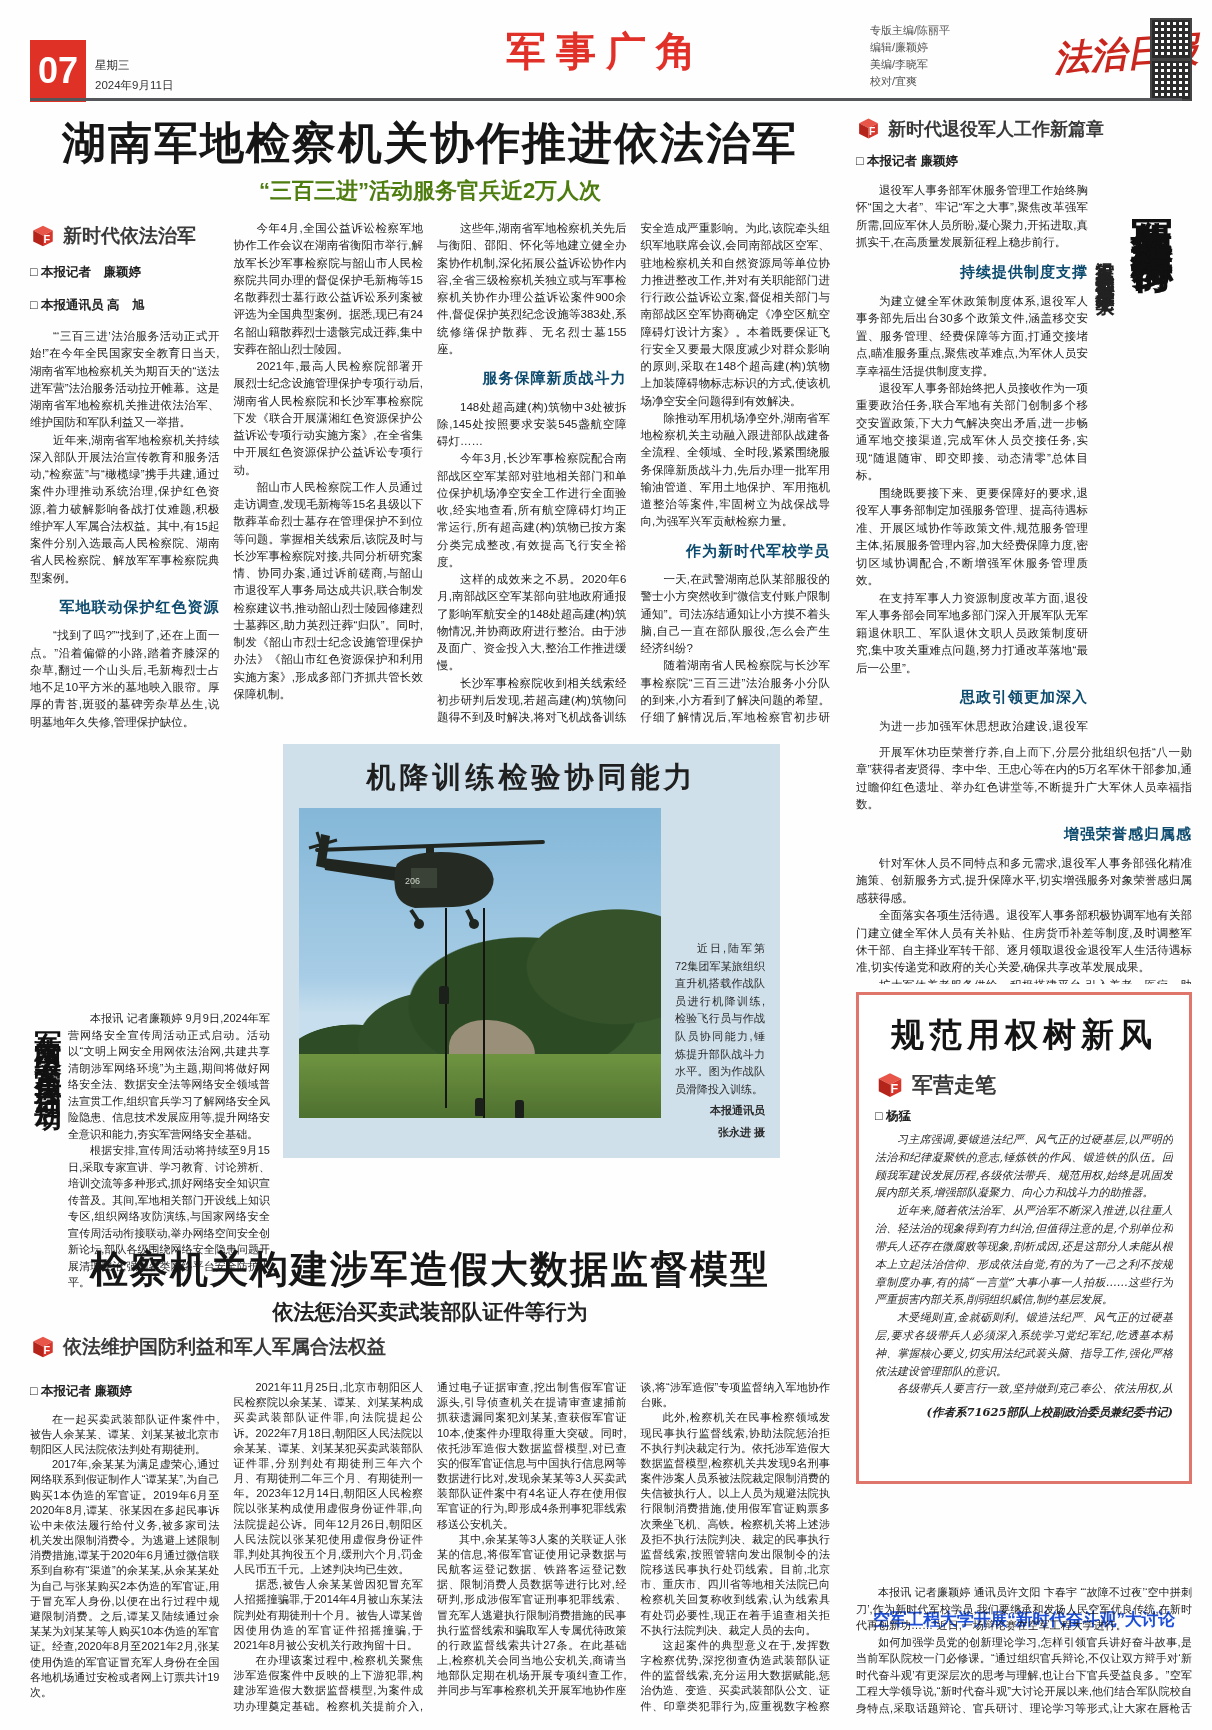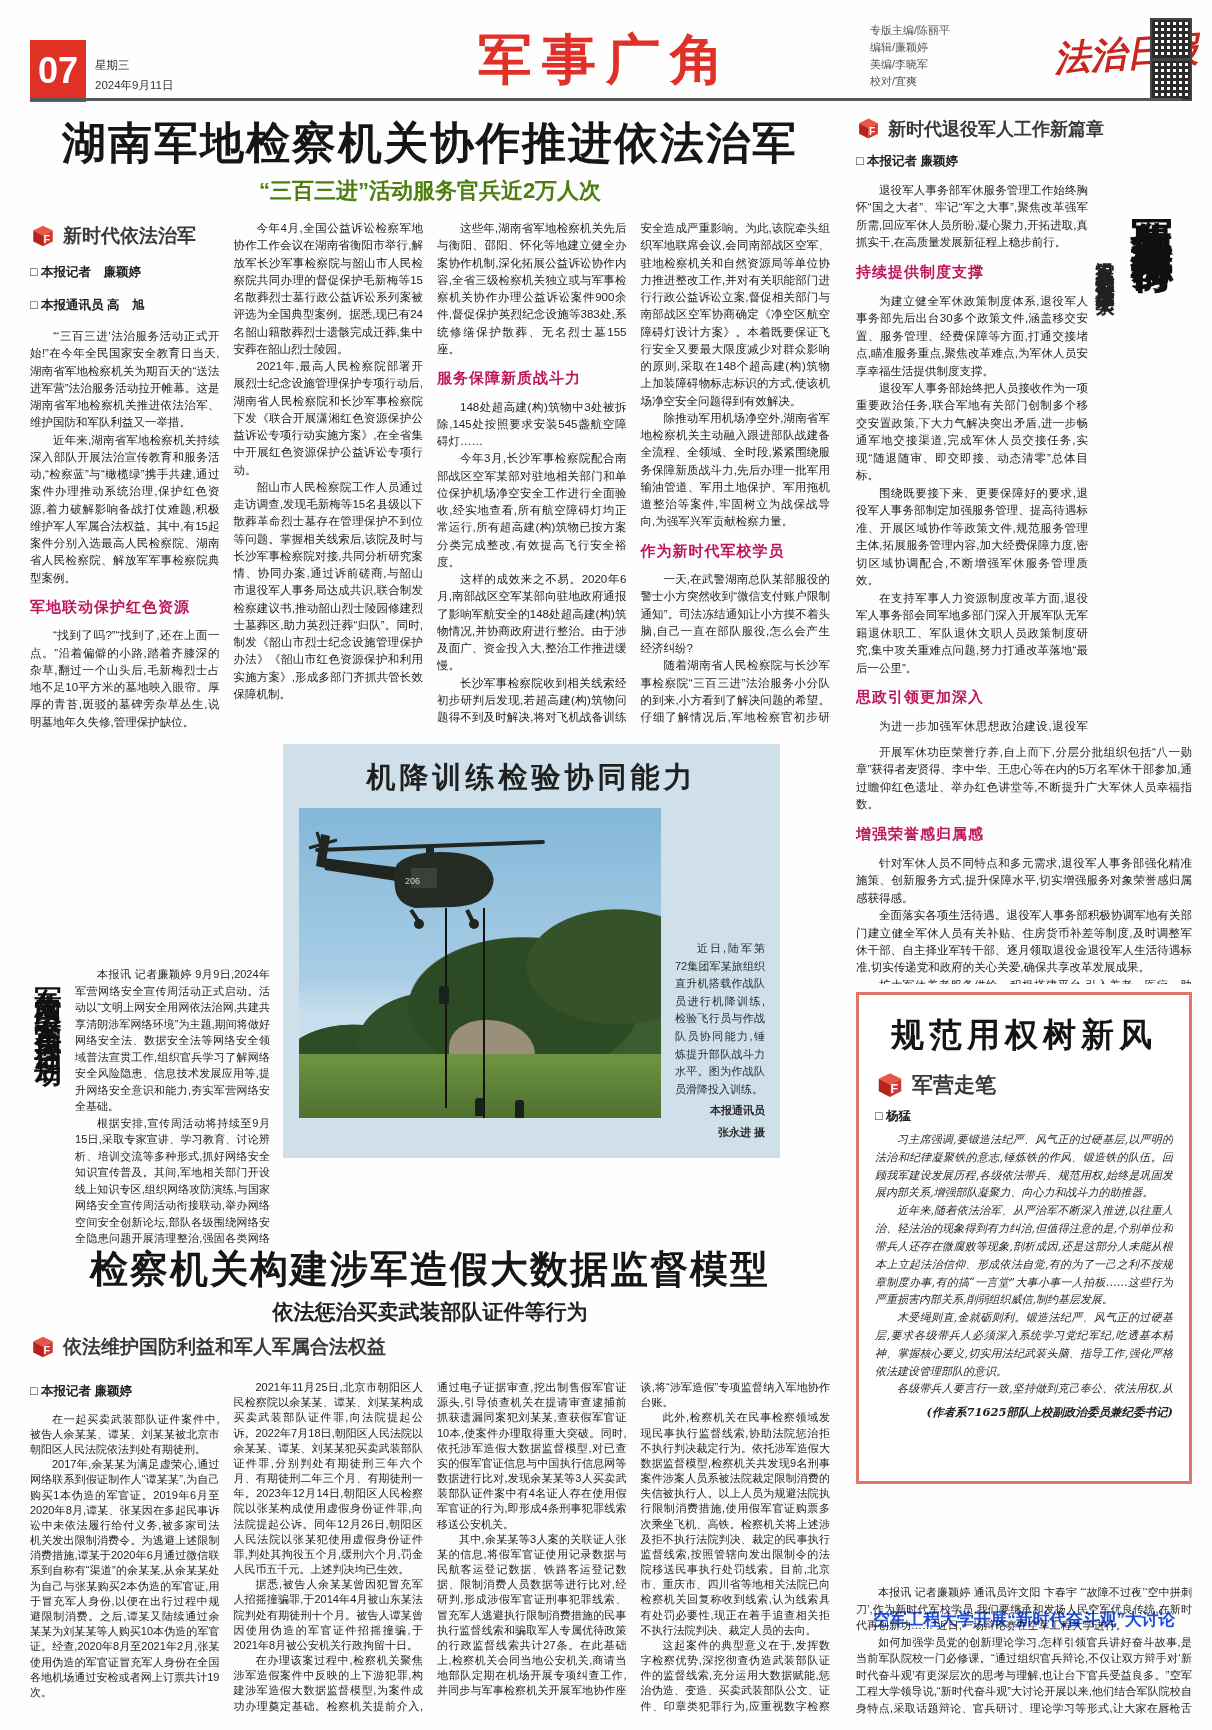--- a/index.html
+++ b/index.html
@@ -3,33 +3,33 @@
 <meta charset="utf-8">
 <style>
   html,body{margin:0;padding:0;background:#ddd;}
   .page{position:relative;width:1212px;height:1730px;margin:0 auto;background:#fefefe;
         font-family:"Liberation Sans",sans-serif;color:#222;overflow:hidden;}
   .abs{position:absolute;}
   
   .pagenum{left:30px;top:24px;width:56px;height:62px;background:#e03127;color:#fff;
            display:flex;align-items:center;justify-content:center;font-size:36px;font-weight:800;margin-top:16px;}
   .dateblock{left:95px;top:56px;font-size:11.5px;color:#333;line-height:1.7;}
-  .banner{left:0;right:0;top:24px;text-align:center;font-size:54px;font-weight:900;
+  .banner{left:0;right:0;top:24px;text-align:center;font-size:40px;font-weight:900;
           color:#e13028;letter-spacing:10px;}
   .staff{left:870px;top:22px;width:176px;text-align:left;font-size:11px;color:#555;line-height:1.55;}
   .masthead{left:1054px;top:30px;font-size:36px;color:#c9271e;font-weight:800;
             font-family:"DejaVu Serif",serif;font-style:italic;transform:rotate(-4deg);}
   .qrcol{left:1152px;top:20px;width:42px;}
   .qr{width:38px;height:38px;margin-bottom:3px;background:
       repeating-linear-gradient(0deg,#2b2b2b 0 3px,transparent 3px 6px),
       repeating-linear-gradient(90deg,#2b2b2b 0 3px,#fff 3px 6px);outline:2px solid #444;}
   .rule{left:30px;right:30px;top:98px;height:3px;background:#55565a;}
   
   .flowtext p{margin:0;text-indent:2em;}
-  .flowtext h4{font-size:15px;font-weight:800;text-align:left;margin:9px 0;color:#be185d;letter-spacing:1px;}
+  .flowtext h4{font-size:15px;font-weight:800;text-align:right;margin:9px 0;color:#0c4a6e;letter-spacing:1px;}
   .kicker{display:flex;align-items:center;gap:7px;font-weight:700;color:#3a3a3a;}
   .kicker svg{flex:none;}
   .byline{font-size:12.5px;font-weight:700;color:#222;line-height:1.9;}
   
   .main-h1{left:30px;top:114px;width:800px;text-align:center;font-size:44px;font-weight:800;
            color:#161616;letter-spacing:2px;}
   .main-h2{left:30px;top:176px;width:800px;text-align:center;font-size:22px;font-weight:700;color:#4d7c0f;}
   .main-cols{left:30px;top:220px;width:800px;height:514px;column-count:4;column-gap:14px;
              column-fill:auto;overflow:hidden;font-size:11.5px;line-height:1.5;text-align:justify;}
   .main-cols .kicker{font-size:19px;margin:2px 0 10px;}
@@ -51,21 +51,21 @@
   .grass{position:absolute;left:0;right:0;bottom:0;height:64px;
          background:linear-gradient(#6f9440,#4e7030);}
   .heli{position:absolute;left:8px;top:16px;}
   .rope{position:absolute;width:2px;background:#15150f;}
   .soldier{position:absolute;background:#1c201a;border-radius:3px 3px 1px 1px;}
   .photo-caption{position:absolute;left:392px;top:196px;width:90px;font-size:11px;line-height:1.6;
                  color:#2c2c2c;text-align:justify;}
   .photo-caption p{margin:0;text-indent:2em;}
   .credit{font-weight:700;text-align:right;text-indent:0 !important;margin-top:4px !important;}
   
-  .cyber{left:30px;top:966px;width:240px;height:278px;display:flex;gap:10px;}
+  .cyber{left:30px;top:1010px;width:240px;height:278px;display:flex;gap:3px;}
   .cyber-title{writing-mode:vertical-rl;height:278px;font-size:27px;font-weight:800;
                letter-spacing:6px;line-height:1.3;color:#111;}
   .cyber-text{flex:1;height:278px;overflow:hidden;font-size:11px;line-height:1.5;text-align:justify;}
   
   .model-h1{left:30px;top:1244px;width:800px;text-align:center;font-size:38px;font-weight:800;
             color:#161616;letter-spacing:2px;}
   .model-h2{left:30px;top:1298px;width:800px;text-align:center;font-size:21px;font-weight:700;}
   .model-kicker{left:30px;top:1334px;font-size:19px;}
   .model-cols{left:30px;top:1380px;width:800px;height:334px;column-count:4;column-gap:14px;
               column-fill:auto;overflow:hidden;font-size:11px;line-height:1.38;text-align:justify;}

